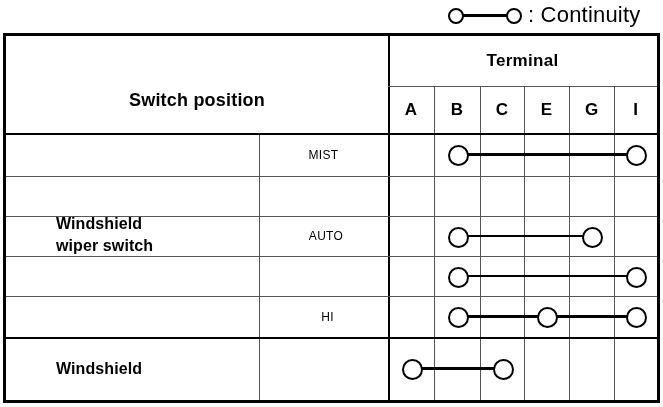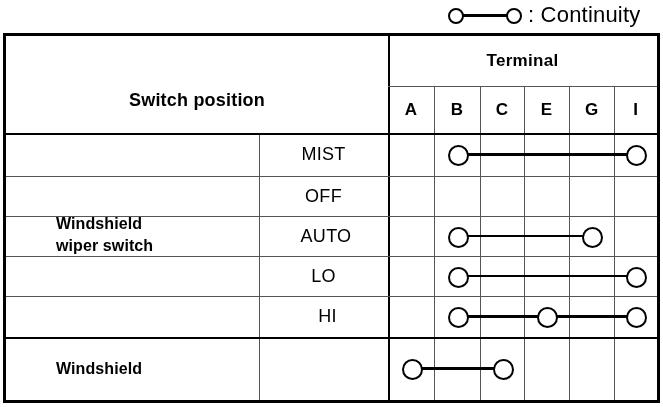--- a/index.html
+++ b/index.html
@@ -104,21 +104,21 @@
     font-size: 17px;
     font-weight: bold;
   }
   .group-label {
     font-size: 16px;
     font-weight: bold;
     line-height: 1.35;
     letter-spacing: .1px;
   }
   .pos-label {
-    font-size: 18px;
+    font-size: 12px;
     font-weight: 400;
     letter-spacing: .3px;
   }
 
   
   .conn-bar {
     position: absolute;
     height: 2.5px;
     background: #000;
   }
@@ -156,26 +156,24 @@
       <div class="cell hdr-term-letter" style="left: 563px; top: 50px; width: 45px; height: 47px;">G</div>
       <div class="cell hdr-term-letter" style="left: 608px; top: 50px; width: 43px; height: 47px;">I</div>
       <div class="cell group-label" style="left: 0px; top: 97px; width: 253px; height: 204px; flex-direction: column; padding-left: 50px; align-items: flex-start; justify-content: center; text-align: left;">
         <span>Windshield</span>
         <span>wiper switch</span>
       </div>
       <div class="cell pos-label" style="left: 253px; top: 97px; width: 129px; height: 43px;">MIST</div>
       <div class="conn-bar" style="left: 451px; top: 117.25px; width: 178.5px; z-index: 5;"></div>
       <div class="conn-dot" style="left: 451px; top: 118.5px; z-index: 5;"></div>
       <div class="conn-dot" style="left: 629.5px; top: 118.5px; z-index: 5;"></div>
-      <div class="cell pos-label" style="left: 253px; top: 140px; width: 129px; height: 40px;">OFF</div>
       <div class="cell pos-label" style="left: 253px; top: 180px; width: 134px; height: 40px;">AUTO</div>
       <div class="conn-bar" style="left: 451px; top: 198.75px; width: 134.5px; z-index: 5;"></div>
       <div class="conn-dot" style="left: 451px; top: 200px; z-index: 5;"></div>
       <div class="conn-dot" style="left: 585.5px; top: 200px; z-index: 5;"></div>
-      <div class="cell pos-label" style="left: 253px; top: 220px; width: 129px; height: 40px;">LO</div>
       <div class="conn-bar" style="left: 451px; top: 238.75px; width: 178.5px; z-index: 5;"></div>
       <div class="conn-dot" style="left: 451px; top: 240px; z-index: 5;"></div>
       <div class="conn-dot" style="left: 629.5px; top: 240px; z-index: 5;"></div>
       <div class="cell pos-label" style="left: 253px; top: 260px; width: 129px; height: 41px; padding-left: 8px;">HI</div>
       <div class="conn-bar" style="left: 451px; top: 279.25px; width: 178.5px; z-index: 5;"></div>
       <div class="conn-dot" style="left: 451px; top: 280.5px; z-index: 5;"></div>
       <div class="conn-dot" style="left: 540.5px; top: 280.5px; z-index: 5;"></div>
       <div class="conn-dot" style="left: 629.5px; top: 280.5px; z-index: 5;"></div>
       <div class="cell group-label" style="left: 0px; top: 301px; width: 253px; height: 63px; flex-direction: column; padding-left: 50px; align-items: flex-start; justify-content: center; text-align: left;">
         <span>Windshield</span>

